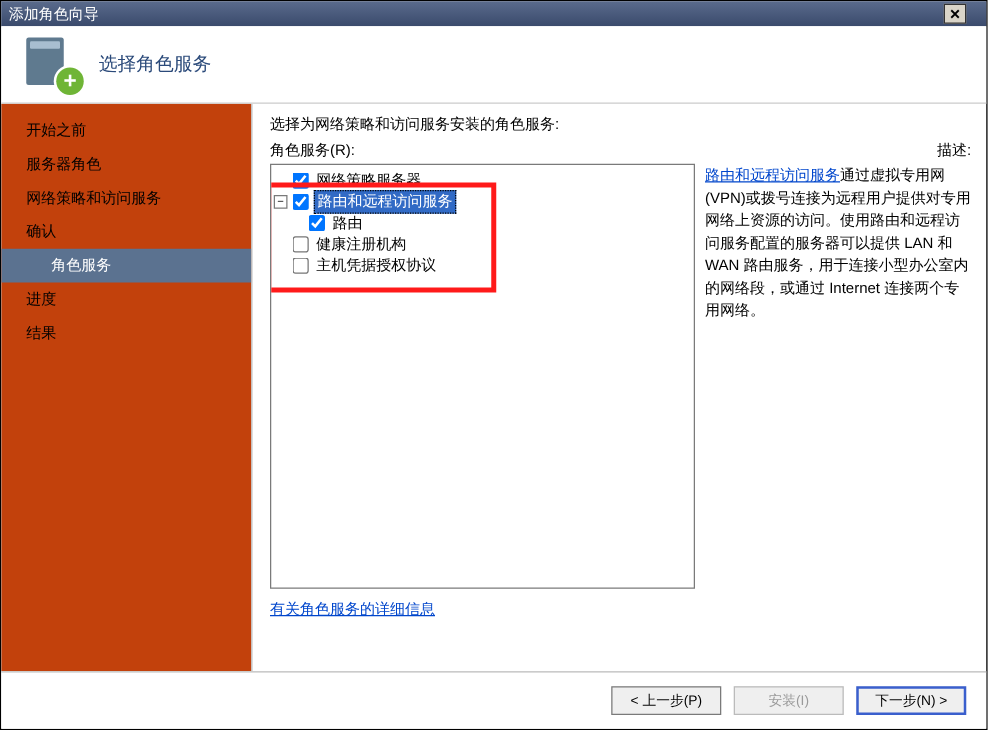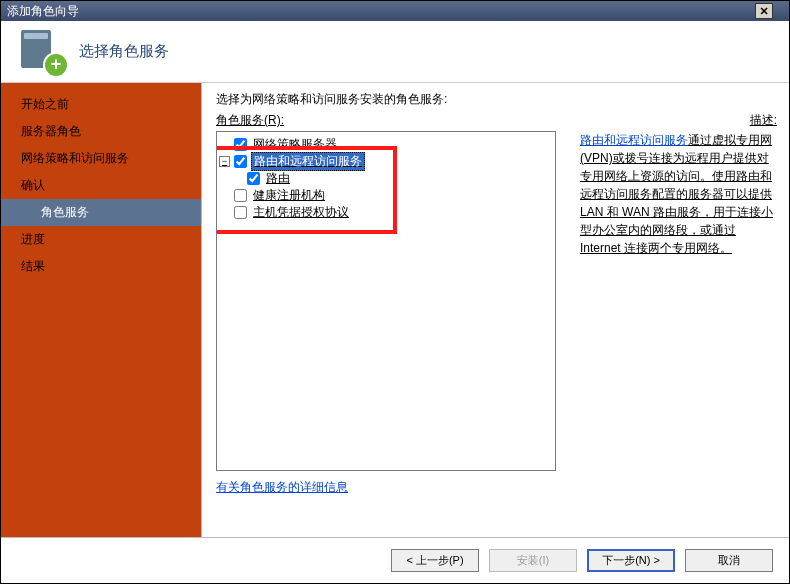--- a/index.html
+++ b/index.html
@@ -81,21 +81,21 @@
   .content {
     flex: 1;
     border-left: 1px solid #bbb;
     padding: 8px 12px 0 14px;
     display: flex;
     flex-direction: column;
     gap: 4px;
     position: relative;
   }
   .instruction { color: #000; }
-  .content-row { display: flex; gap: 24px; flex: 1; overflow: hidden; text-decoration: underline; }
+  .content-row { display: flex; gap: 8px; flex: 1; overflow: hidden; }
   .tree-area {
     position: relative;
     width: 340px;
   }
   .tree-label { margin-bottom: 2px; }
   .tree-box {
     border: 1px solid #7a7a7a;
     height: 340px;
     background: #fff;
     padding: 4px 2px;
@@ -247,15 +247,14 @@
           </div>
         </div>
       </div>
     </div>
   </div>
 
   <div class="footer">
     <button class="btn">&lt; 上一步(P)</button>
     <button class="btn" disabled="">安装(I)</button>
     <button class="btn default">下一步(N) &gt;</button>
-    <button class="btn">取消</button>
   </div>
 </div>
 
 </body></html>

